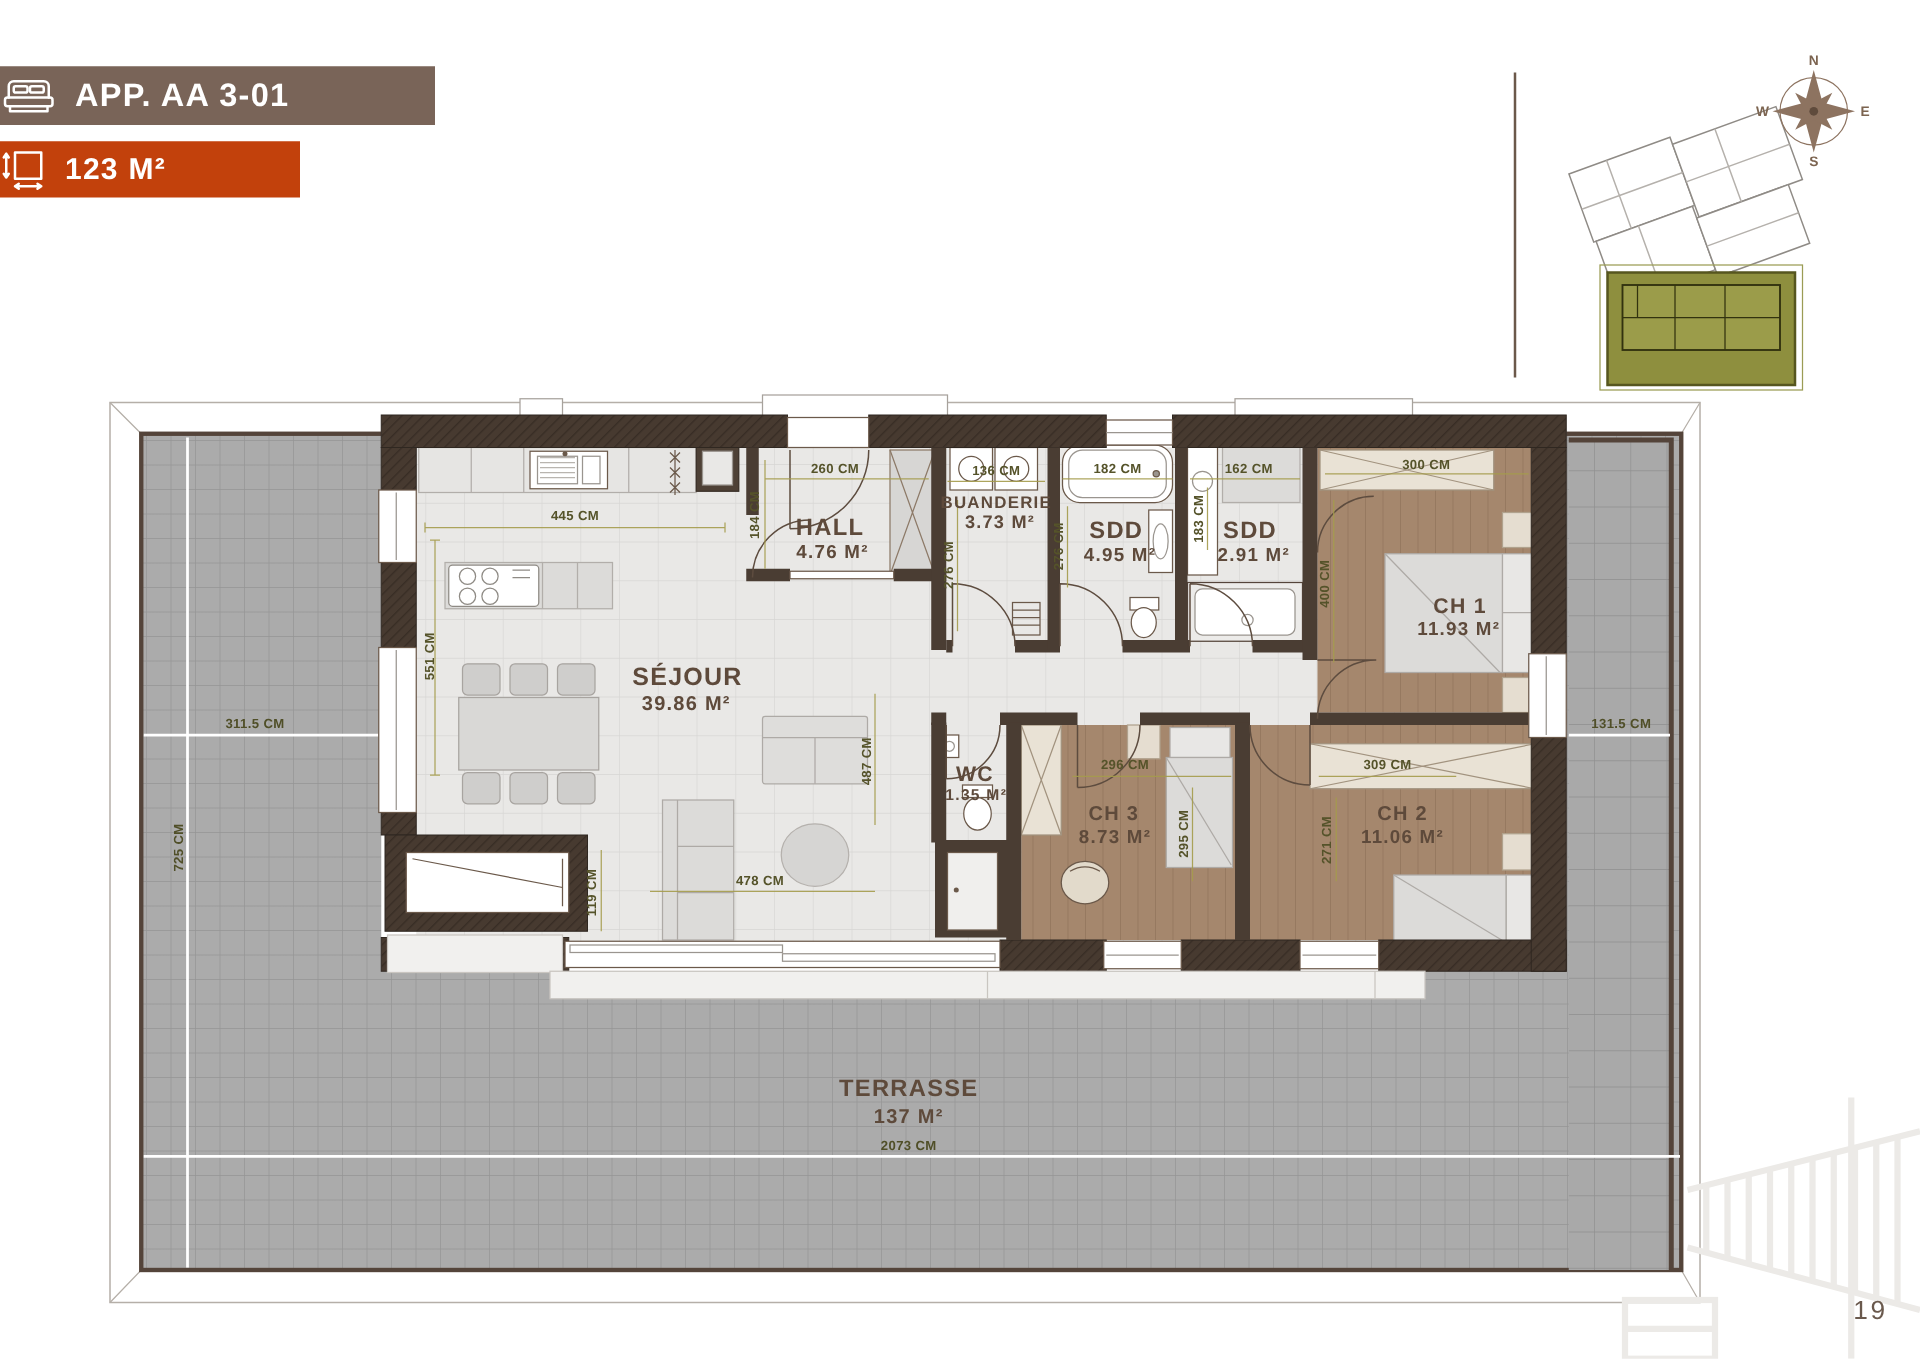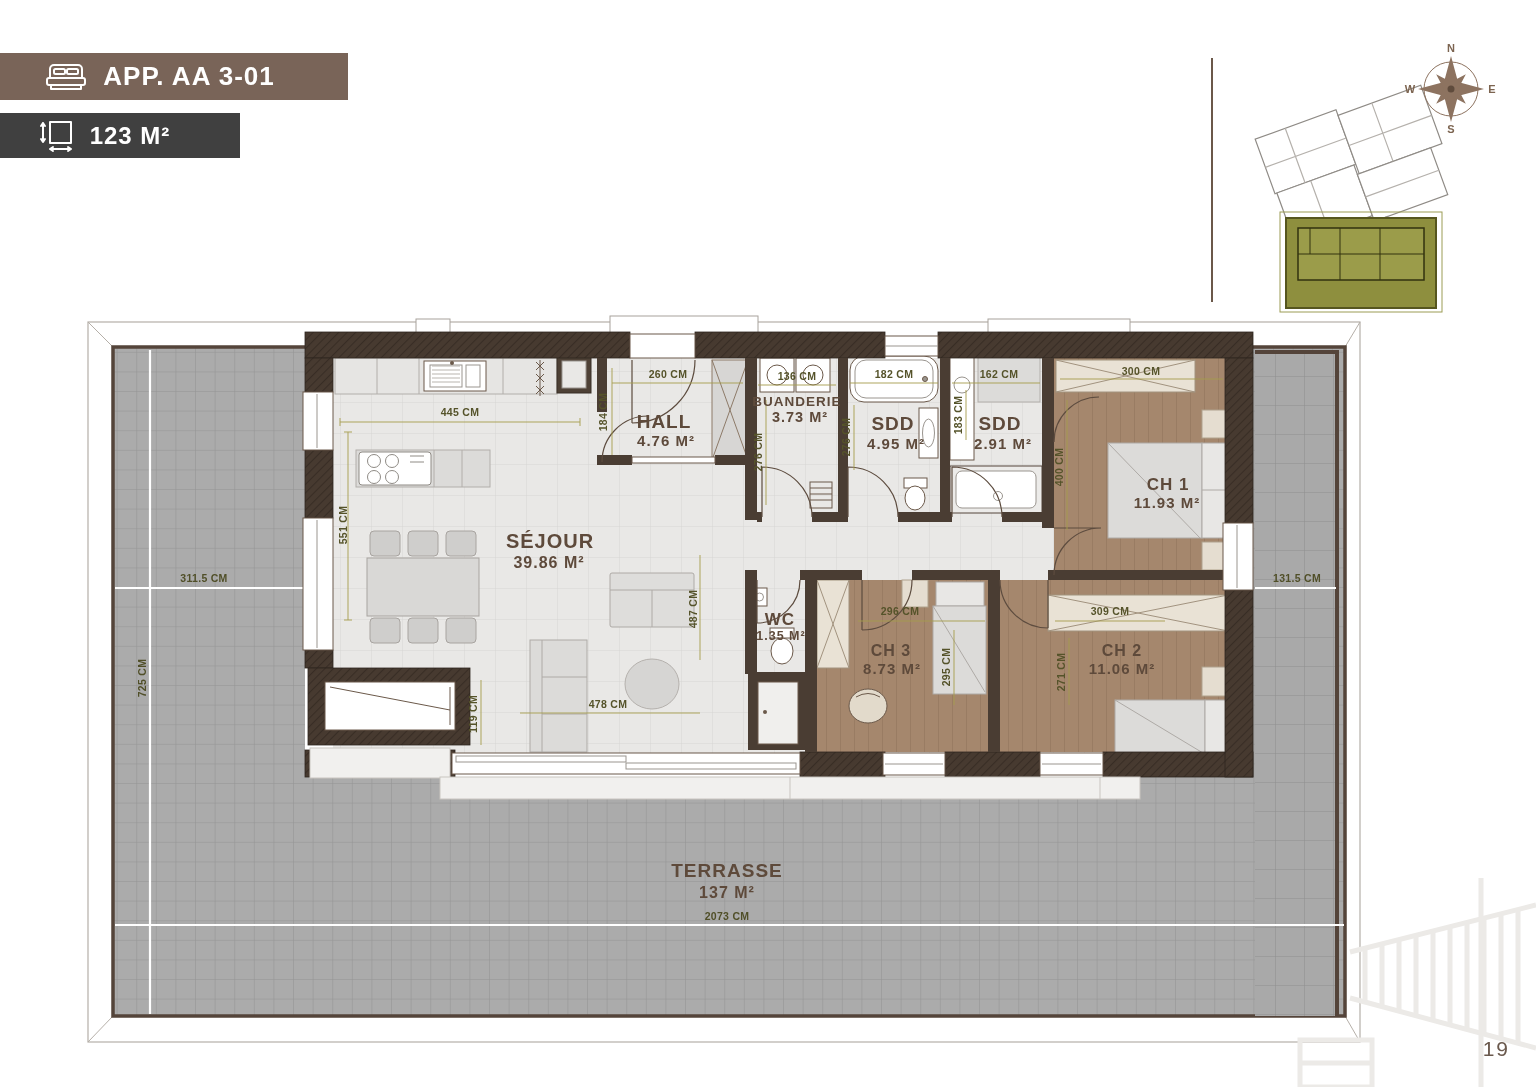--- a/index.html
+++ b/index.html
@@ -1,23 +1,23 @@
 <!DOCTYPE html>
 <html><head>
 <meta charset="utf-8">
 <style>
   * { margin:0; padding:0; box-sizing:border-box; }
   body { background:#ffffff; font-family:"Liberation Sans", sans-serif; }
   .page { position:relative; width:1536px; height:1087px; background:#fff; overflow:hidden; }
   .plan-svg { position:absolute; left:0; top:0; }
   svg text { font-family:"Liberation Sans", sans-serif; }
 
-  .badge { position:absolute; display:flex; align-items:center; justify-content:center; color:#fff; }
+  .badge { position:absolute; display:flex; align-items:center; justify-content:flex-start; color:#fff; }
   .badge-app  { left:0; top:53px;  width:348px; height:47px; background:#796458; padding-right:30px; gap:14px; }
-  .badge-area { left:0; top:113px; width:240px; height:45px; background:#404040; padding-right:32px; gap:14px; }
+  .badge-area { left:0; top:113px; width:240px; height:45px; background:#c2410c; padding-right:32px; gap:14px; }
   .badge-label { font-weight:bold; font-size:26px; letter-spacing:1px; }
   .badge-area .badge-label { font-size:24px; }
 
   .page-number { position:absolute; right:26px; bottom:26px; font-size:21px; letter-spacing:2px; color:#6a594d;margin-top:44px; }
 
   .dim   { font-size:10.5px; font-weight:bold; fill:#55532a; letter-spacing:.3px; }
   .dimw  { font-size:10.5px; font-weight:bold; fill:#504f28; letter-spacing:.3px; }
   .room  { font-weight:bold; fill:#5e4a3b; letter-spacing:1px; }
   .compass-letter { font-size:11px; font-weight:bold; fill:#7c6450; }
 </style>

